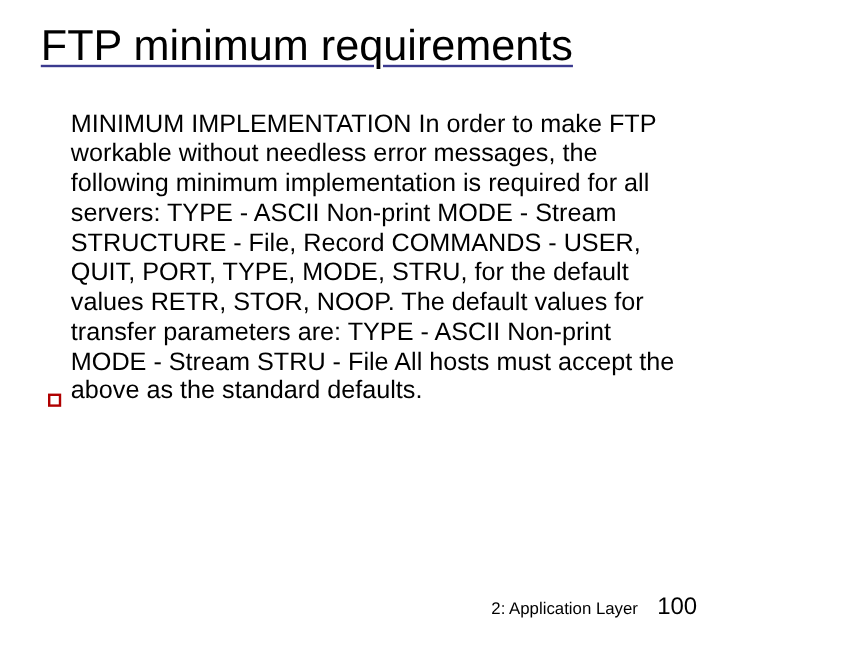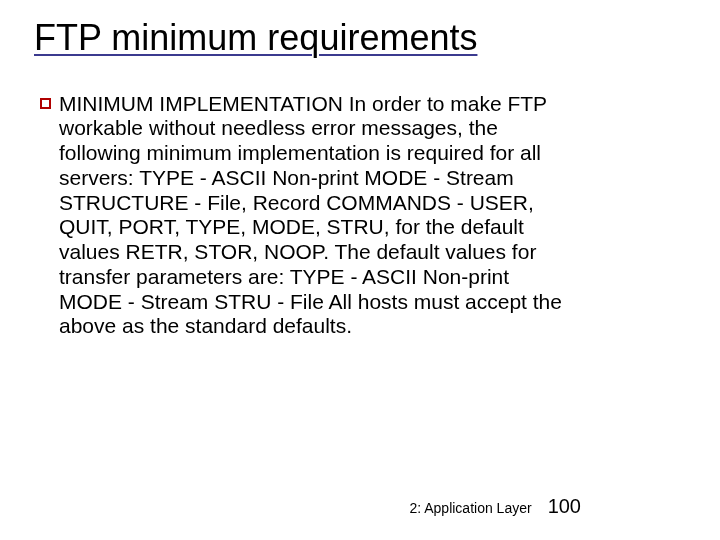--- a/index.html
+++ b/index.html
@@ -26,21 +26,21 @@
     text-decoration: underline;
     text-decoration-color: #3b3a8f;
     text-decoration-thickness: 2px;
     text-underline-offset: 4px;
     margin: 0 0 34px 0;
     font-weight: 400;
     line-height: 1.1;
   }
   .body {
     display: flex;
-    align-items: flex-start;
+    align-items: flex-end;
     padding-left: 6px;
     max-width: 590px;
   }
   .bullet-box {
     flex: 0 0 auto;
     width: 11px;
     height: 11px;
     border: 2px solid #b00000;
     margin-top: 6px;
     margin-right: 8px;

